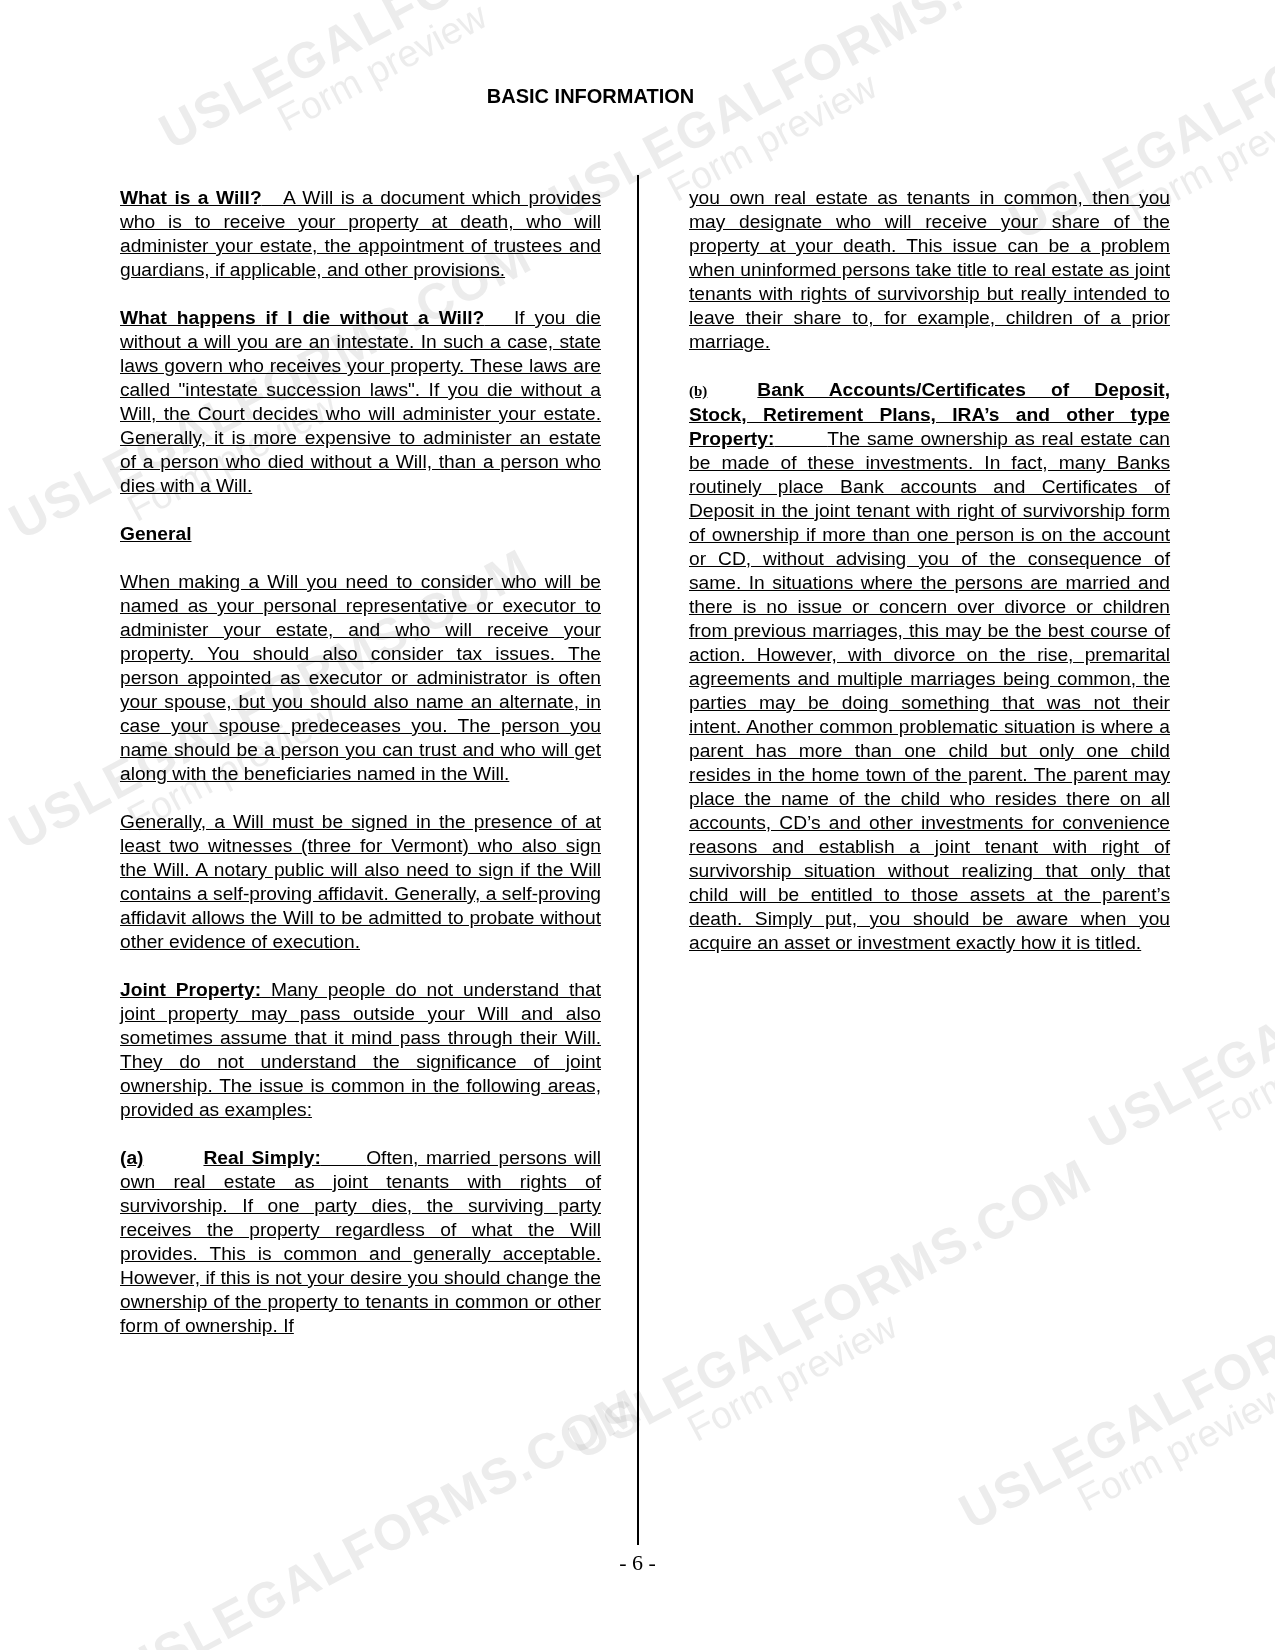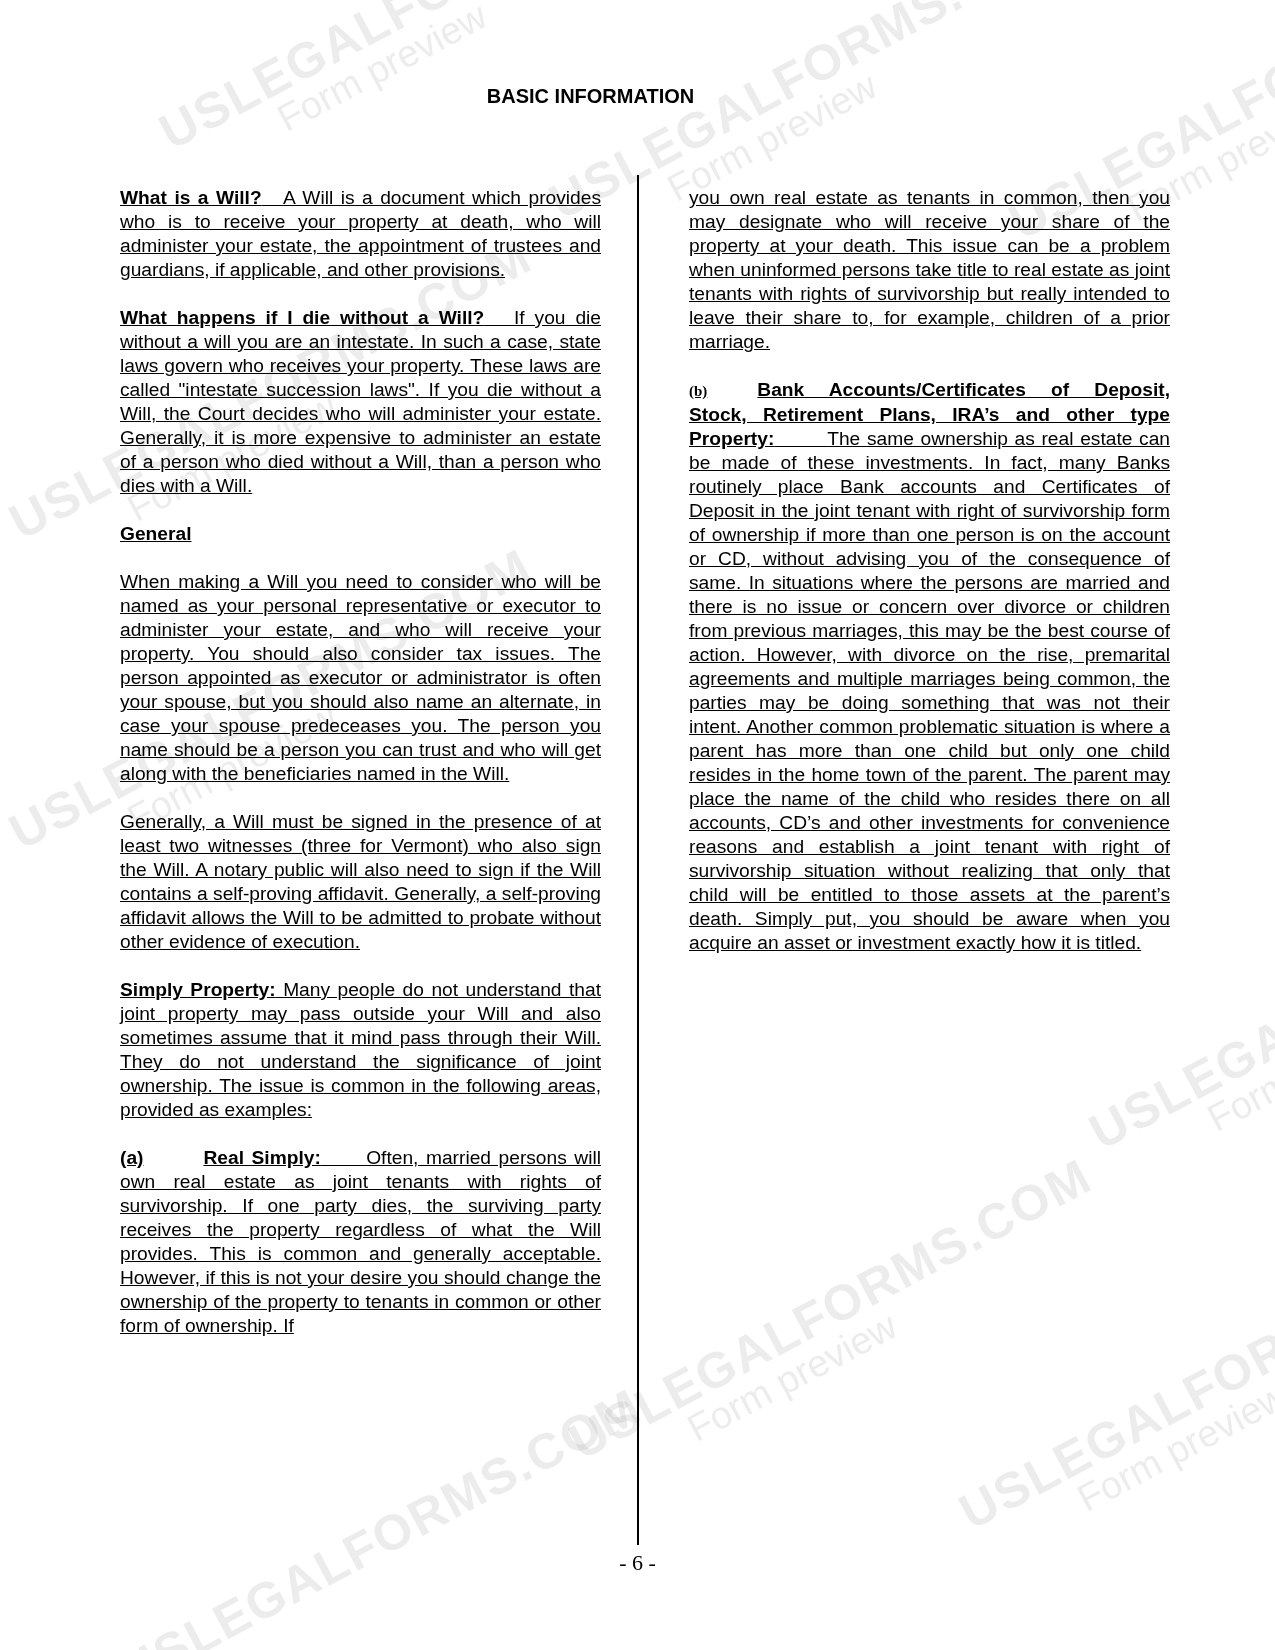--- a/index.html
+++ b/index.html
@@ -85,21 +85,21 @@
   <p>
     <b>What happens if I die without a Will?</b>&nbsp;&nbsp;
     <span>If you die without a will you are an intestate.  In such a case, state laws govern who receives your property. These laws are called "intestate succession laws". If you die without a Will, the Court decides who will administer your estate.   Generally, it is more expensive to administer an estate of a person who died without a Will, than a person who dies with a Will.</span>
   </p>
   <p>
     <b>General</b>
   </p>
   <p>When making a Will you need to consider who will be named as your personal representative or executor to administer your estate, and who will receive your property.  You should also consider tax issues. The person appointed as executor or administrator is often your spouse, but you should also name an alternate, in case your spouse predeceases you. The person you name should be a person you can trust and who will get along with the beneficiaries named in the Will.</p>
   <p>Generally, a Will must be signed in the presence of at least two witnesses (three for Vermont) who also sign the Will.  A notary public will also need to sign if the Will contains a self-proving affidavit. Generally, a self-proving affidavit allows the Will to be admitted to probate without other evidence of execution.</p>
   <p>
-    <b>Simply Property:</b>
+    <b>Joint Property:</b>
     <span>Many people do not understand that joint property may pass outside your Will and also sometimes assume that it mind pass through their Will.  They do not understand the significance of joint ownership.   The issue is common in the following areas, provided as examples:</span>
   </p>
   <p>
     <b>(a)</b><span class="tab"></span><b>Real Simply:</b>&nbsp;&nbsp;&nbsp;&nbsp;&nbsp;
     <span>Often, married persons will own real estate as joint tenants with rights of survivorship.  If one party dies, the surviving party receives the property regardless of what the Will provides.    This is common and generally acceptable.  However, if this is not your desire you should change the ownership of the property to tenants in common or other form of ownership.  If</span>
   </p>
 </div>
 
 <div class="divider"></div>
 

